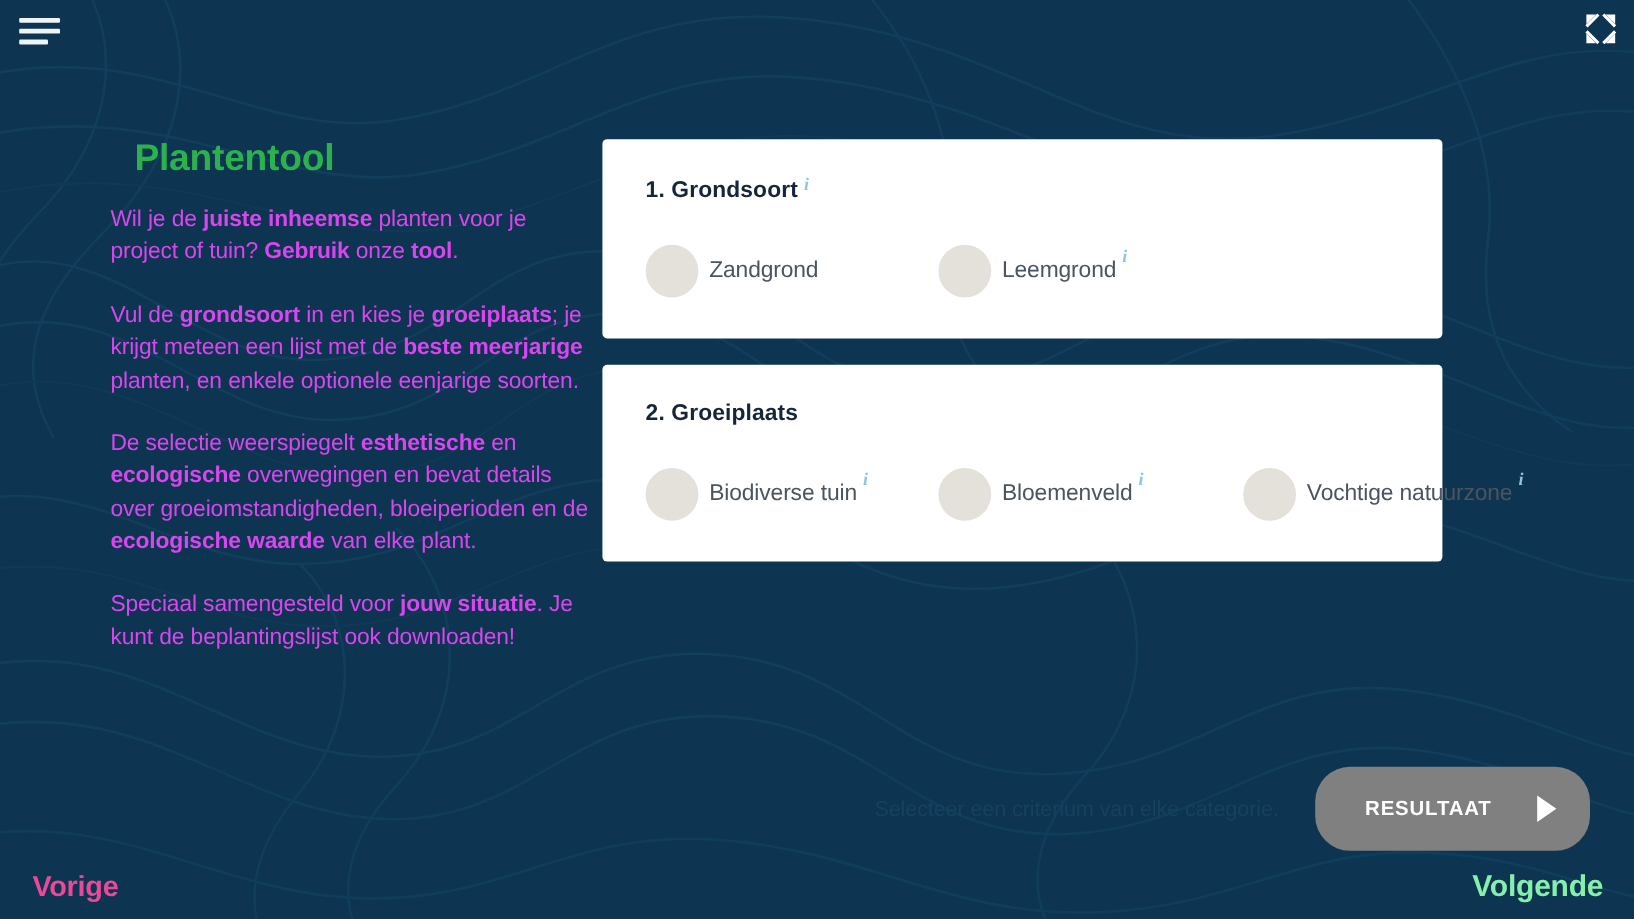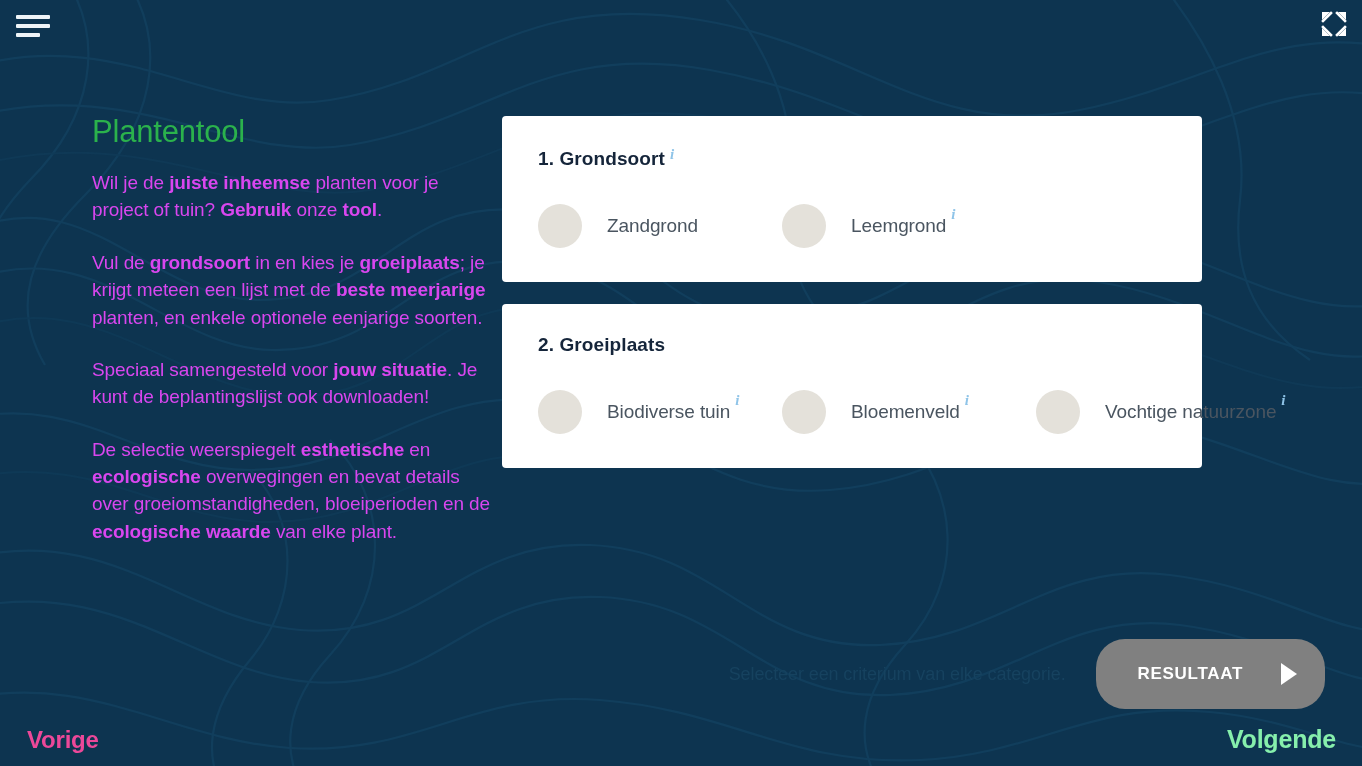--- a/index.html
+++ b/index.html
@@ -46,24 +46,25 @@
   
   #left-col{
     position:absolute;
     left:92px; top:115px;
     width:400px;
     z-index:3;
   }
   #page-title{
     color:#2bb24c;
     font-size:31px;
-    font-weight:normal;
+    font-weight:bold;
     letter-spacing:-0.2px;
     line-height:1.1;
     margin-bottom:20px;
+    margin-left:20px;
   }
   .intro-par{
     color:#d946ef;
     font-size:19px;
     line-height:1.44;
     margin-bottom:25px;
     letter-spacing:-0.1px;
   }
   .intro-par:last-child{ margin-bottom:0; }
   .intro-par b{ font-weight:bold; }
@@ -111,21 +112,21 @@
   }
   .opt-circle{
     width:44px; height:44px;
     border-radius:50%;
     background:#e4e1da;
     flex:0 0 auto;
   }
   .opt-label{
     color:#4a5560;
     font-size:19px;
-    margin-left:25px;
+    margin-left:9px;
     white-space:nowrap;
     letter-spacing:-0.1px;
   }
   .opt-info{
     color:#8fc4e8;
     font-size:15px;
     font-style:italic;
     font-weight:bold;
     margin-left:5px;
     align-self:flex-start;
@@ -253,22 +254,22 @@
       <path d="M28,28 L20,28 L28,20 Z"></path>
     </g>
   </svg>
 </div>
 
 <div id="left-col">
   <h1 id="page-title">Plantentool</h1>
   <div id="intro-paragraphs">
       <p class="intro-par"><span>Wil je de </span><b>juiste inheemse</b><span> planten voor je project of tuin? </span><b>Gebruik</b><span> onze </span><b>tool</b><span>.</span></p>
       <p class="intro-par"><span>Vul de </span><b>grondsoort</b><span> in en kies je </span><b>groeiplaats</b><span>; je krijgt meteen een lijst met de </span><b>beste meerjarige</b><span> planten, en enkele optionele eenjarige soorten.</span></p>
+      <p class="intro-par"><span>De selectie weerspiegelt </span><b>esthetische</b><span> en </span><b>ecologische</b><span> overwegingen en bevat details over groeiomstandigheden, bloeiperioden en de </span><b>ecologische waarde</b><span> van elke plant.</span></p>
       <p class="intro-par"><span>Speciaal samengesteld voor </span><b>jouw situatie</b><span>. Je kunt de beplantingslijst ook downloaden!</span></p>
-      <p class="intro-par"><span>De selectie weerspiegelt </span><b>esthetische</b><span> en </span><b>ecologische</b><span> overwegingen en bevat details over groeiomstandigheden, bloeiperioden en de </span><b>ecologische waarde</b><span> van elke plant.</span></p>
     </div>
 </div>
 
 <div id="cards">
     <div class="qcard">
       <div class="title-row"><span class="qcard-title">1. Grondsoort</span><span class="info-icon">i</span></div>
       <div class="options-row">
         <div class="option">
           <span class="opt-circle"></span>
           <span class="opt-label">Zandgrond</span>

